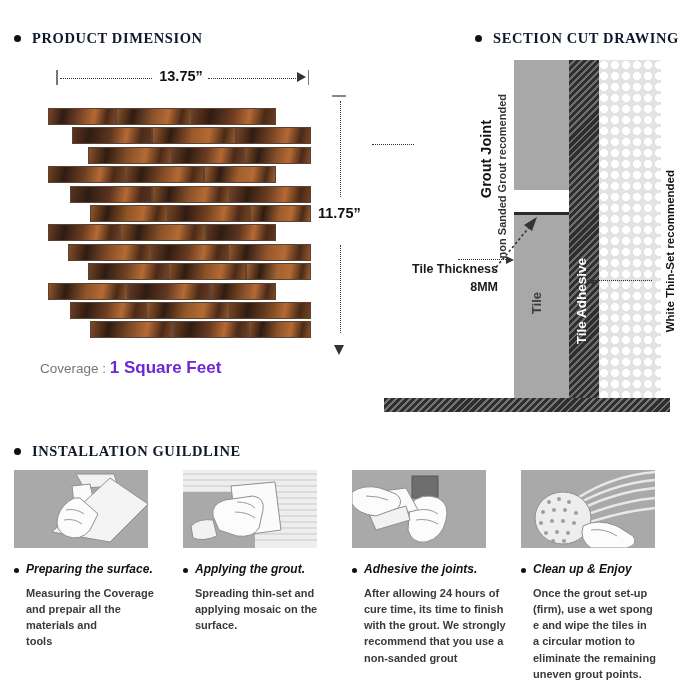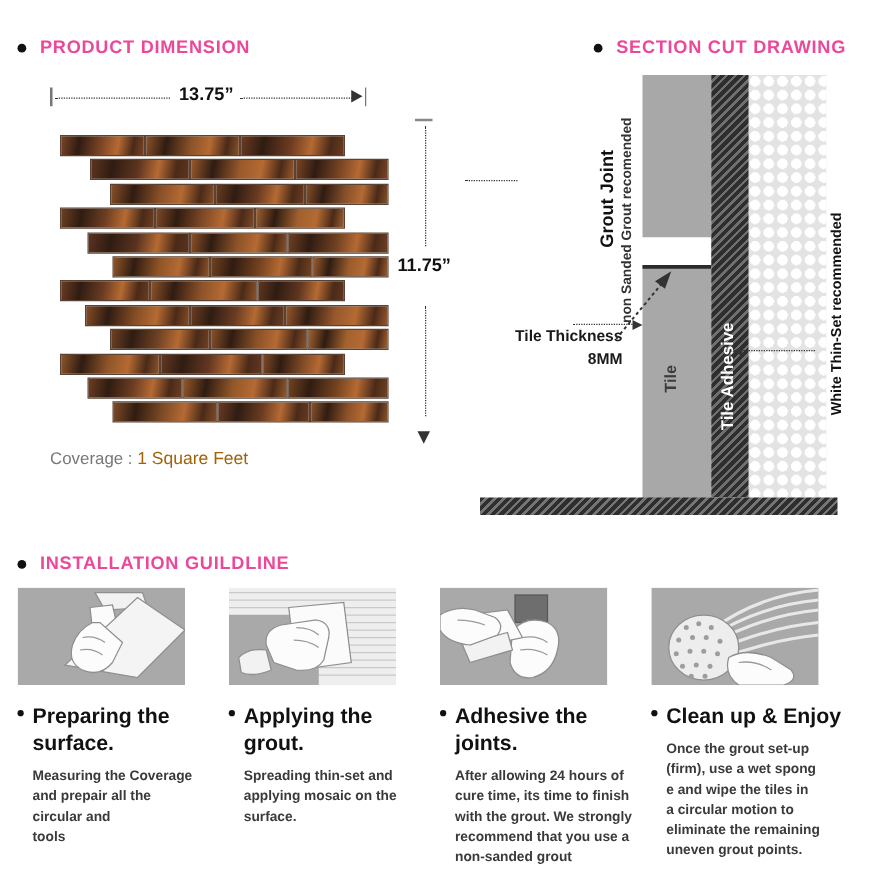--- a/index.html
+++ b/index.html
@@ -6,28 +6,28 @@
   body{
     width:700px;height:700px;background:#ffffff;
     font-family:"Liberation Sans", sans-serif;
     color:#1a1a1a;position:relative;overflow:hidden;
   }
   .sheet{position:absolute;inset:0;}
 
   
   .sec-head{position:absolute;display:flex;align-items:center;gap:11px;}
   .bullet{width:7px;height:7px;border-radius:50%;background:#111;flex:none;}
-  .sec-title{font-size:14.5px;font-weight:bold;letter-spacing:.6px;color:#ec4899;white-space:nowrap;}
+  .sec-title{font-size:14.5px;font-weight:bold;letter-spacing:.6px;color:#0f172a;white-space:nowrap;font-family:Liberation Serif, serif;}
 
   #h-dimension{left:14px;top:30px;}
   #h-section{left:475px;top:30px;}
   #h-install{left:14px;top:443px;}
 
   
-  #dim-top{position:absolute;left:40px;top:68px;width:253px;height:20px;}
+  #dim-top{position:absolute;left:56px;top:68px;width:253px;height:20px;}
   #dim-top .cap{position:absolute;top:2px;width:1.5px;height:15px;background:#777;}
   #dim-top .cap.l{left:0;}
   #dim-top .cap.r{right:0;}
   #dim-top .dash{position:absolute;top:9.5px;height:0;border-top:1.6px dotted #333;}
   #dim-top .dash.a{left:4px;width:92px;}
   #dim-top .dash.b{left:152px;width:90px;}
   #dim-top .lbl{position:absolute;left:95px;top:0;width:60px;text-align:center;
                 font-size:14.5px;font-weight:bold;color:#111;}
   #dim-top .arrow{position:absolute;right:3px;top:4px;width:0;height:0;
                   border-left:9px solid #333;border-top:5px solid transparent;border-bottom:5px solid transparent;}
@@ -43,21 +43,21 @@
   #dim-side-label{position:absolute;left:318px;top:205px;font-size:14.5px;font-weight:bold;color:#111;white-space:nowrap;}
 
   
   #mosaic{position:absolute;left:48px;top:108px;width:263px;height:233px;overflow:hidden;}
   .trow{position:absolute;height:17px;left:0;right:0;}
   .brick{position:absolute;top:0;height:17px;border:.6px solid #5a4334;box-sizing:border-box;}
 
   
   #coverage{position:absolute;left:40px;top:358px;font-size:13.5px;white-space:nowrap;}
   #coverage .k{color:#777;font-weight:normal;}
-  #coverage .v{color:#a16207;font-weight:normal;font-size:14px;}
+  #coverage .v{color:#6d28d9;font-weight:bold;font-size:17px;}
 
   
   #cut{position:absolute;left:360px;top:60px;width:340px;height:345px;}
   .layer{position:absolute;}
   #tile-upper{left:154px;top:0;width:55px;height:130px;background:#a8a8a8;}
   #tile-lower{left:154px;top:152px;width:55px;height:186px;background:#a8a8a8;border-top:3px solid #2b2b2b;}
   #grout-gap{left:154px;top:130px;width:55px;height:22px;background:#ffffff;}
   #adhesive{left:209px;top:0;width:30px;height:338px;
      background:repeating-linear-gradient(135deg,#2e2e2e 0 3px,#6f6f6f 3px 5px);}
   #thinset{left:239px;top:0;width:62px;height:338px;background:#e3e3e3;}
@@ -88,21 +88,21 @@
      border-right:8px solid #333;border-top:4.5px solid transparent;border-bottom:4.5px solid transparent;}
   #arr-thick{position:absolute;left:131px;top:155px;width:48px;height:58px;}
 
   
   #steps{position:absolute;left:14px;top:470px;width:676px;display:flex;}
   .step{width:169px;box-sizing:border-box;padding-right:14px;}
   .pic{width:134px;height:78px;position:relative;overflow:hidden;}
   .pic svg{display:block;}
   .step-head{display:flex;align-items:flex-start;gap:7px;margin-top:14px;}
   .step-head .dot{width:5px;height:5px;border-radius:50%;background:#111;margin-top:6px;flex:none;}
-  .step-title{font-size:17px;font-weight:bold;color:#111;line-height:1.3;}
+  .step-title{font-size:12px;font-weight:bold;color:#111;line-height:1.3;font-style:italic;}
   .step-body{margin-top:7px;margin-left:12px;font-size:11px;font-weight:bold;
              color:#3a3a3a;line-height:1.48;white-space:pre-line;}
 </style>
 </head>
 <body>
 
 <div class="sheet">
 
   <div class="sec-head" id="h-dimension">
     <span class="bullet"></span>
@@ -250,21 +250,21 @@
           <path d="M52 40 Q62 38 70 44" fill="none" stroke="#9a9a9a" stroke-width="1"></path>
           <path d="M50 50 Q60 48 68 54" fill="none" stroke="#9a9a9a" stroke-width="1"></path>
         </svg>
       </div>
       <div class="step-head">
         <span class="dot"></span>
         <span class="step-title">Preparing the surface.</span>
       </div>
       <div class="step-body">Measuring the Coverage
 and prepair all the
-circular and
+materials and
 tools</div>
     </div>
 
     <div class="step">
       <div class="pic">
         <svg width="134" height="78" viewBox="0 0 134 78">
           <rect x="0" y="0" width="134" height="78" fill="#eeeeee"></rect>
           <rect x="0" y="0" width="134" height="78" fill="none"></rect>
           <g stroke="#c9c9c9" stroke-width="1">
             <line x1="0" y1="4" x2="134" y2="4"></line>

